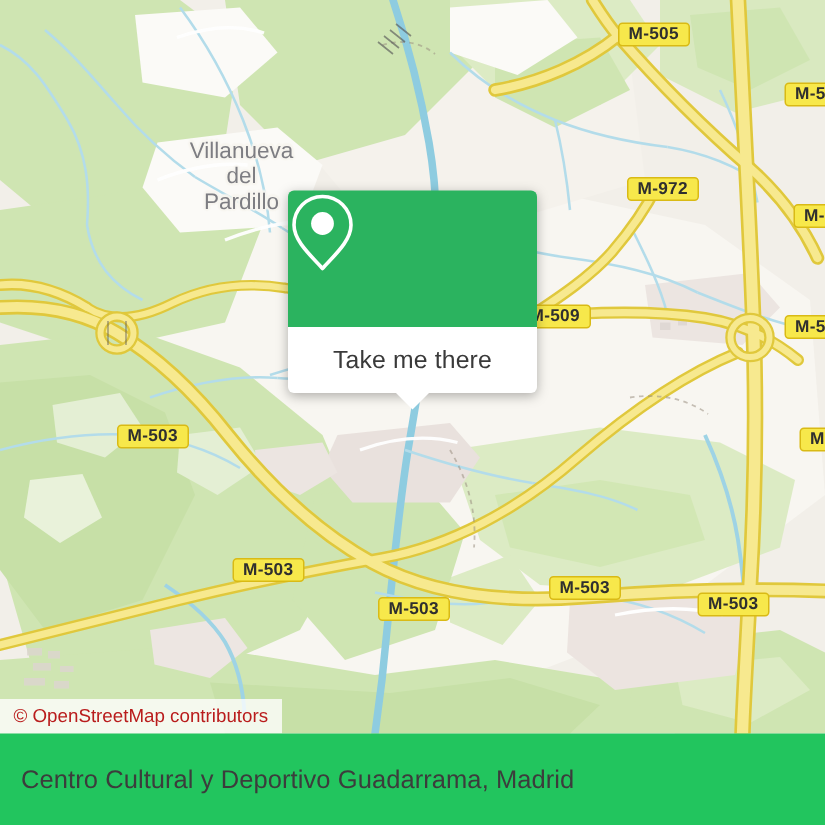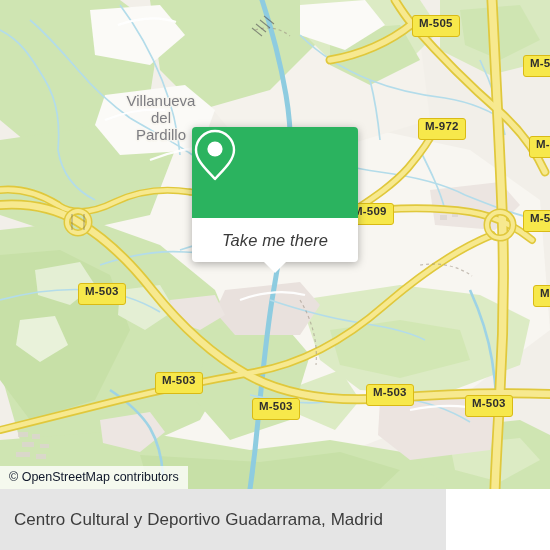--- a/index.html
+++ b/index.html
@@ -17,21 +17,21 @@
   
   .shield{
     position:absolute;
     background:#f7e84b;
     border:1.4px solid #d9ba15;
     border-radius:3px;
     color:#2f2f2f;
     font-size:11.5px;
     font-weight:bold;
     letter-spacing:.2px;
-    padding:1px 6px 6px 6px;
+    padding:1px 6px 0 6px;
     line-height:13px;
     white-space:nowrap;
     font-family:"Liberation Sans","DejaVu Sans",sans-serif;
     box-sizing:border-box;
   }
 
   
   .place-label{
     position:absolute;
     color:#7d7d82;
@@ -44,21 +44,21 @@
       0 1.5px 1px #f7f5ef, 0 -1.5px 1px #f7f5ef,
       1px 1px 1px #f7f5ef, -1px -1px 1px #f7f5ef,
       1px -1px 1px #f7f5ef, -1px 1px 1px #f7f5ef;
     font-family:"Liberation Sans","DejaVu Sans",sans-serif;
   }
 
   
   .attribution{
     position:absolute;left:0;top:466px;
     background:rgba(255,255,255,.78);
-    color:#0f172a;
+    color:#b91c1c;
     font-size:12.5px;
     line-height:22px;
     height:22px;
     padding:0 9px 10px 9px;
     white-space:nowrap;
     font-family:"Liberation Sans","DejaVu Sans",sans-serif;
   }
 
   
   .callout{
@@ -70,41 +70,40 @@
     height:91px;
     border-radius:4px 4px 0 0;
     display:flex;align-items:center;justify-content:center;
   }
   .callout-foot{
     background:#ffffff;
     height:44px;
     border-radius:0 0 4px 4px;
     display:flex;align-items:center;justify-content:center;
     position:relative;
-    font-style:italic;
   }
   .callout-foot .label{
     color:#3a3a3a;font-size:16.5px;letter-spacing:.1px;
     font-family:"Liberation Sans","DejaVu Sans",sans-serif;
   }
   .callout-tail{
     position:absolute;left:0;right:0;top:135px;height:12px;
     display:flex;justify-content:center;pointer-events:none;
   }
   .callout-tail i{
     display:block;width:0;height:0;
     border-left:11px solid transparent;
     border-right:11px solid transparent;
     border-top:11px solid #ffffff;
   }
 
   
   .footer{
-    position:absolute;left:0;top:489px;width:446px;height:61px;
-    background:#e5e5e5;overflow:hidden;
+    position:absolute;left:0;top:489px;width:550px;height:61px;
+    background:#22c55e;overflow:hidden;
   }
   .footer-inner{
     position:relative;z-index:2;
     height:61px;display:flex;align-items:center;
     padding:0 16px 0 14px;box-sizing:border-box;
   }
   .footer-title{
     color:#3c3c3c;font-size:17px;letter-spacing:.05px;white-space:nowrap;
     font-family:"Liberation Sans","DejaVu Sans",sans-serif;
   }

